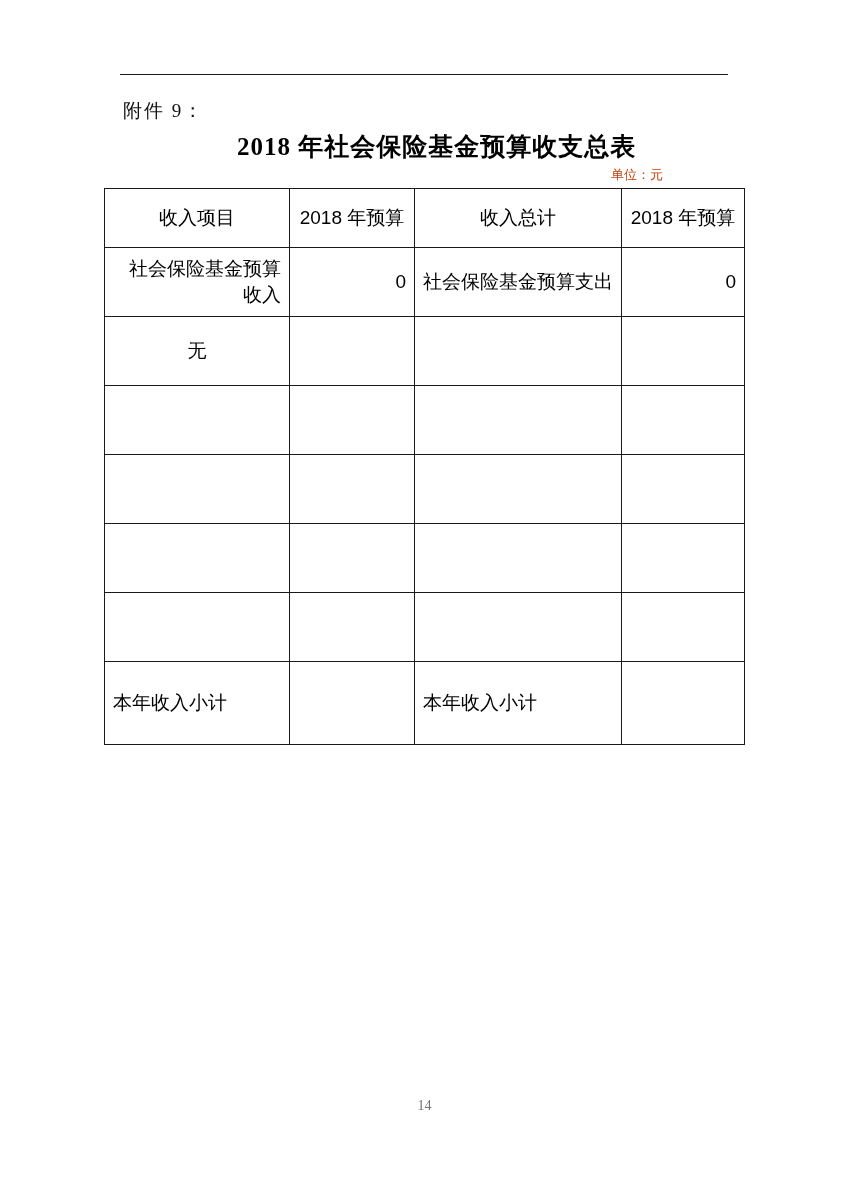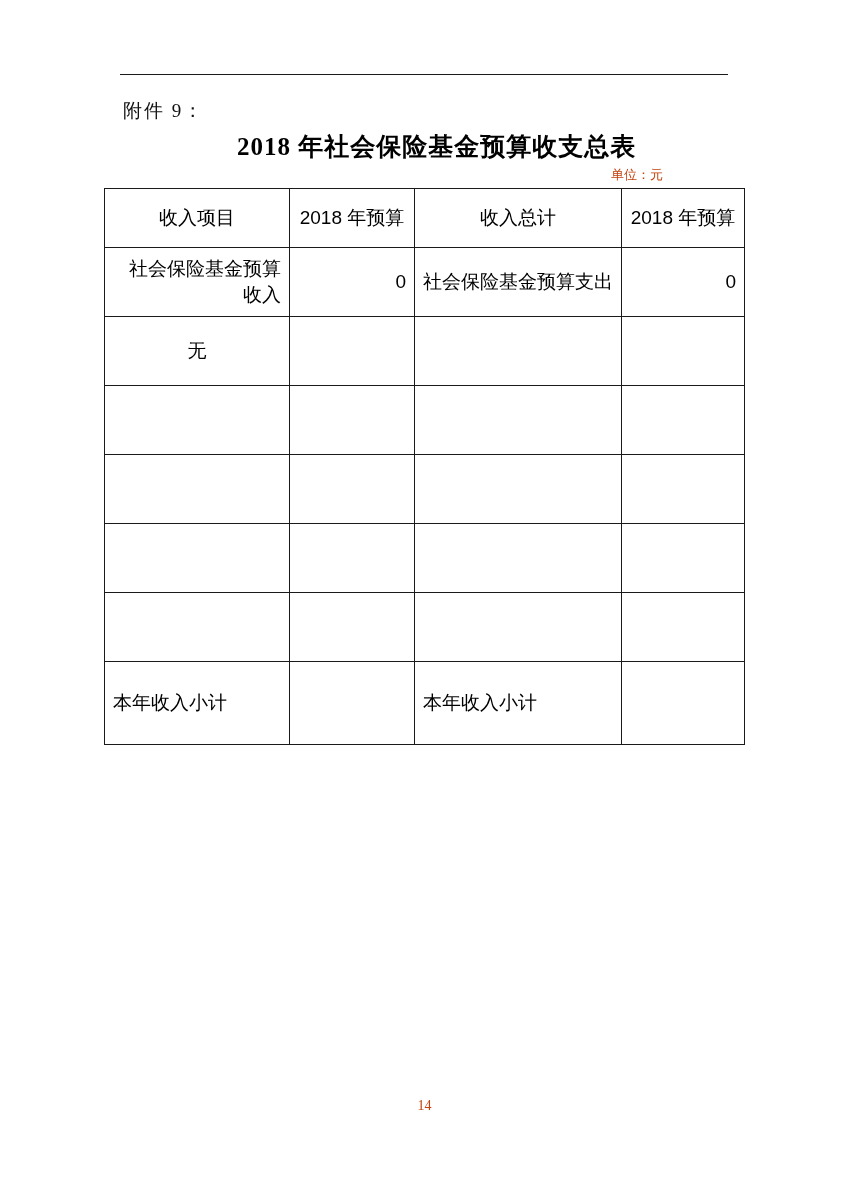--- a/index.html
+++ b/index.html
@@ -92,21 +92,21 @@
   .bold-ctr { font-size: 15px; }
 
   .page-number {
     position: absolute;
     left: 0;
     top: 1098px;
     width: 849px;
     text-align: center;
     font-family: "Liberation Serif", serif;
     font-size: 14px;
-    color: #c2410c;
+    color: #737373;
   }
 </style>
 </head>
 <body>
 
 <div class="page">
 
   <div class="top-rule"></div>
 
   <div class="attachment-label">附件 9：</div>

